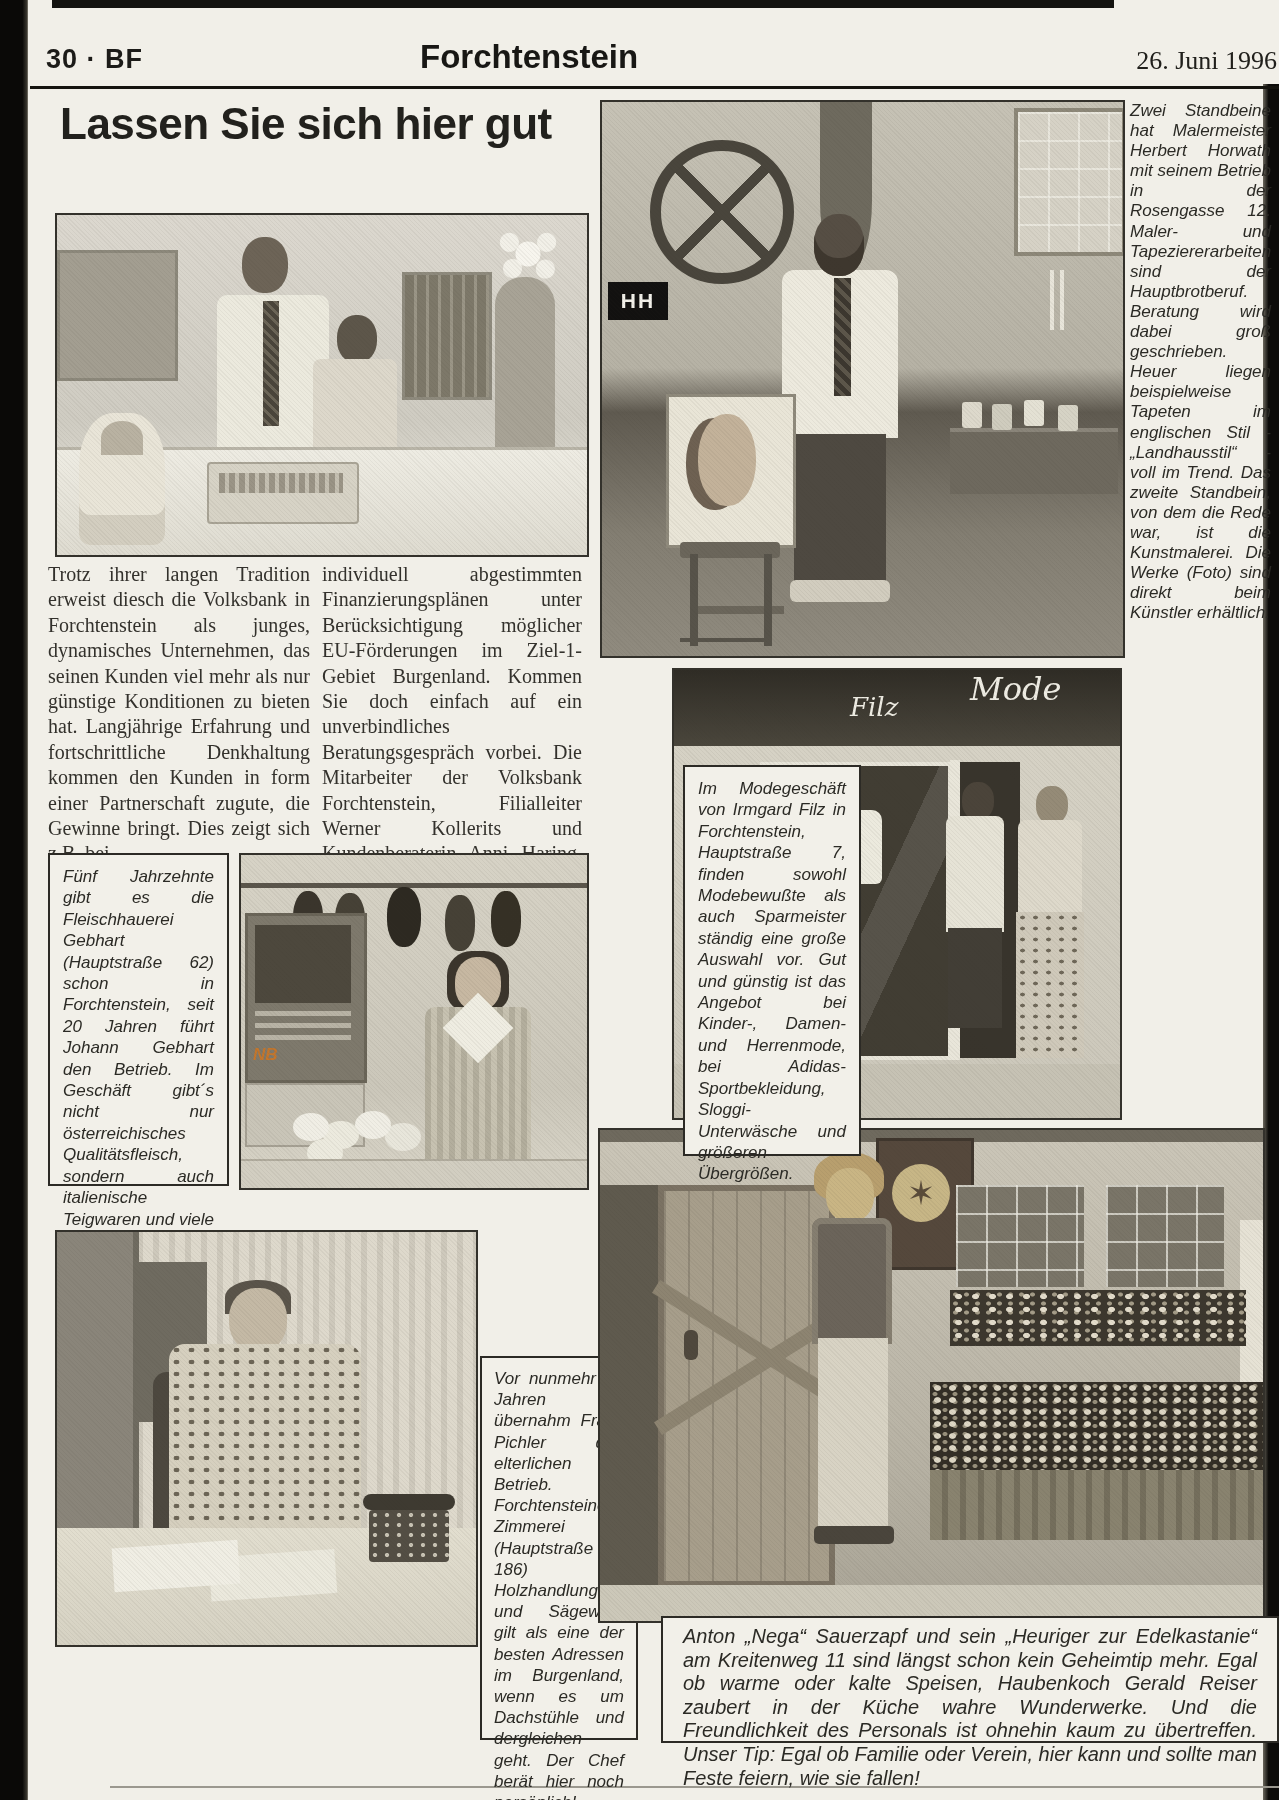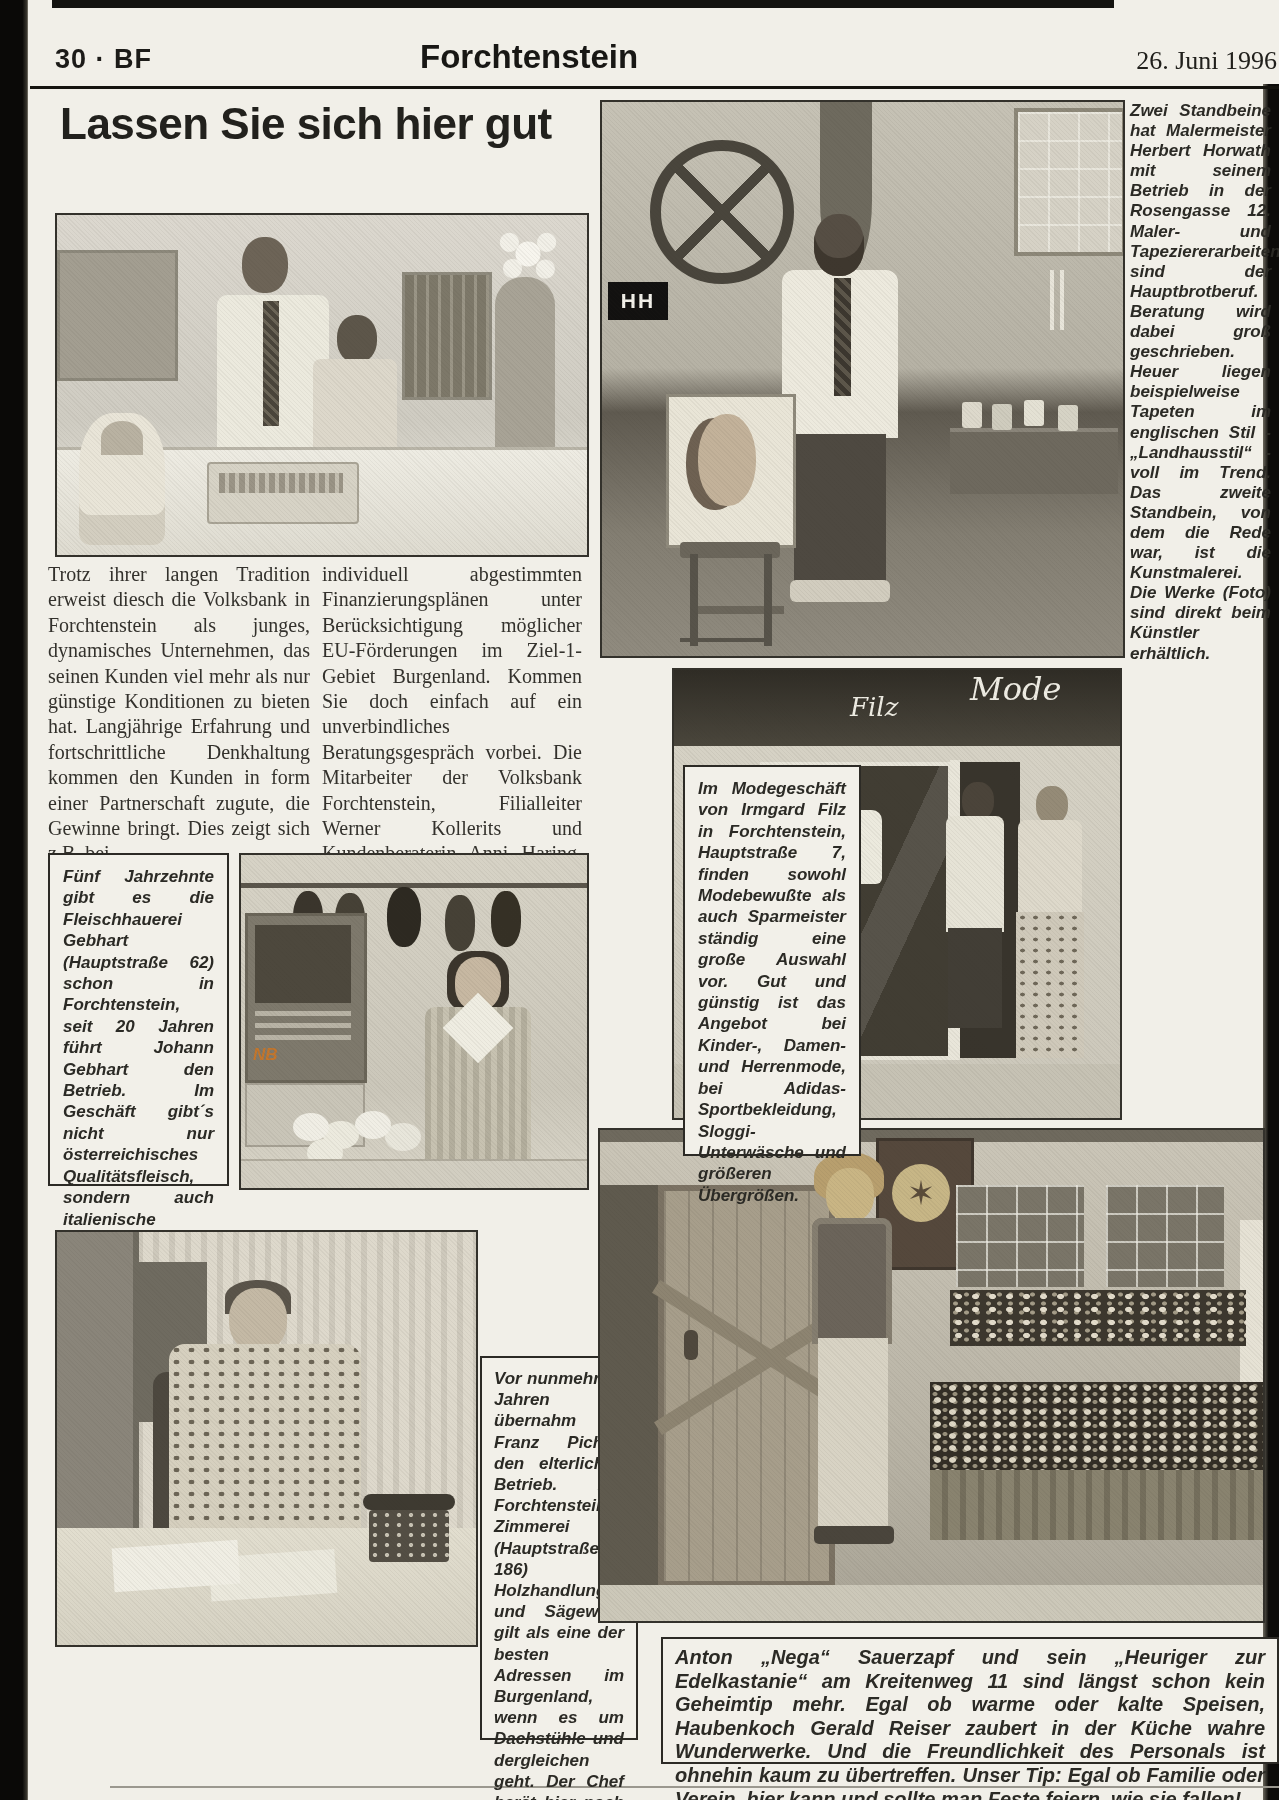--- a/index.html
+++ b/index.html
@@ -5,44 +5,44 @@
   html,body{margin:0;padding:0;}
   body{width:1279px;height:1800px;position:relative;background:#f1efe8;overflow:hidden;
        font-family:"Liberation Sans",sans-serif;color:#24221e;}
   .abs{position:absolute;}
   
   #strip-left{left:0;top:0;width:28px;height:1800px;background:linear-gradient(90deg,#0a0907 80%,#3a372f 96%,#8c887c 100%);}
   #strip-right{left:1263px;top:84px;width:16px;height:1716px;background:linear-gradient(90deg,#6b675c 0,#0c0b09 35%);}
   #strip-top{left:52px;top:0;width:1062px;height:8px;background:#141310;}
   #bottom-rule{left:110px;top:1786px;width:1169px;height:2px;background:#9b988f;}
   
-  #page-label{left:55px;top:44px;font-size:27px;font-weight:700;letter-spacing:1px;color:#1c1b18;}
+  #page-label{left:46px;top:44px;font-size:27px;font-weight:700;letter-spacing:1px;color:#1c1b18;}
   #section-title{left:420px;top:38px;width:550px;font-size:33px;font-weight:700;color:#181714;}
   #issue-date{left:1020px;top:46px;width:257px;text-align:right;font-family:"Liberation Serif",serif;font-size:26px;color:#21201c;}
   #header-rule{left:30px;top:86px;width:1249px;height:3px;background:#15140f;}
   
   #headline{left:60px;top:96px;width:505px;font-weight:700;font-size:44px;line-height:56px;color:#22211d;letter-spacing:-0.5px;}
   
   .photo{position:absolute;overflow:hidden;border:2px solid #33312b;background:#c8c4b8;}
   .photo::after{content:"";position:absolute;inset:0;
      background:repeating-linear-gradient(45deg,rgba(55,50,40,.055) 0 1px,transparent 1px 3px);pointer-events:none;}
   .ph{position:absolute;}
   
   .bodycol{position:absolute;font-family:"Liberation Serif",serif;font-size:20px;line-height:25.4px;
      text-align:justify;color:#33312c;}
   #col1{left:48px;top:562px;width:262px;}
   #col2{left:322px;top:562px;width:260px;}
   
-  .cap{font-style:italic;font-weight:700;color:#2b2a25;text-align:justify;}
+  .cap{font-style:italic;font-weight:400;color:#2b2a25;text-align:justify;}
   #caption-painter{left:1130px;top:101px;width:141px;font-size:17px;line-height:20.1px;}
   .capbox{position:absolute;background:#f2f0e9;border:2px solid #2c2a25;box-sizing:border-box;}
   #caption-mode-box{left:683px;top:765px;width:178px;height:391px;padding:11px 13px;font-size:17px;line-height:21.4px;z-index:5;}
   #caption-butcher-box{left:48px;top:853px;width:181px;height:333px;padding:11px 13px;font-size:17px;line-height:21.4px;}
   #caption-carpenter-box{left:480px;top:1356px;width:158px;height:384px;padding:10px 12px;font-size:17px;line-height:21.2px;}
-  #caption-heuriger-box{left:661px;top:1616px;width:618px;height:127px;padding:7px 12px;font-size:20px;line-height:23.6px;margin-top:21px;}
+  #caption-heuriger-box{left:661px;top:1616px;width:618px;height:127px;padding:7px 20px;font-size:20px;line-height:23.6px;}
   
   .script{font-family:"DejaVu Serif",serif;font-style:italic;color:#efede4;}
   .grid{background-image:linear-gradient(rgba(240,238,230,.7) 2px,transparent 2px),linear-gradient(90deg,rgba(240,238,230,.7) 2px,transparent 2px);background-size:30px 28px;}
 </style>
 </head>
 <body>
 
 <div class="abs" id="strip-left"></div>
 <div class="abs" id="strip-top"></div>
 <div class="abs" id="strip-right"></div>

